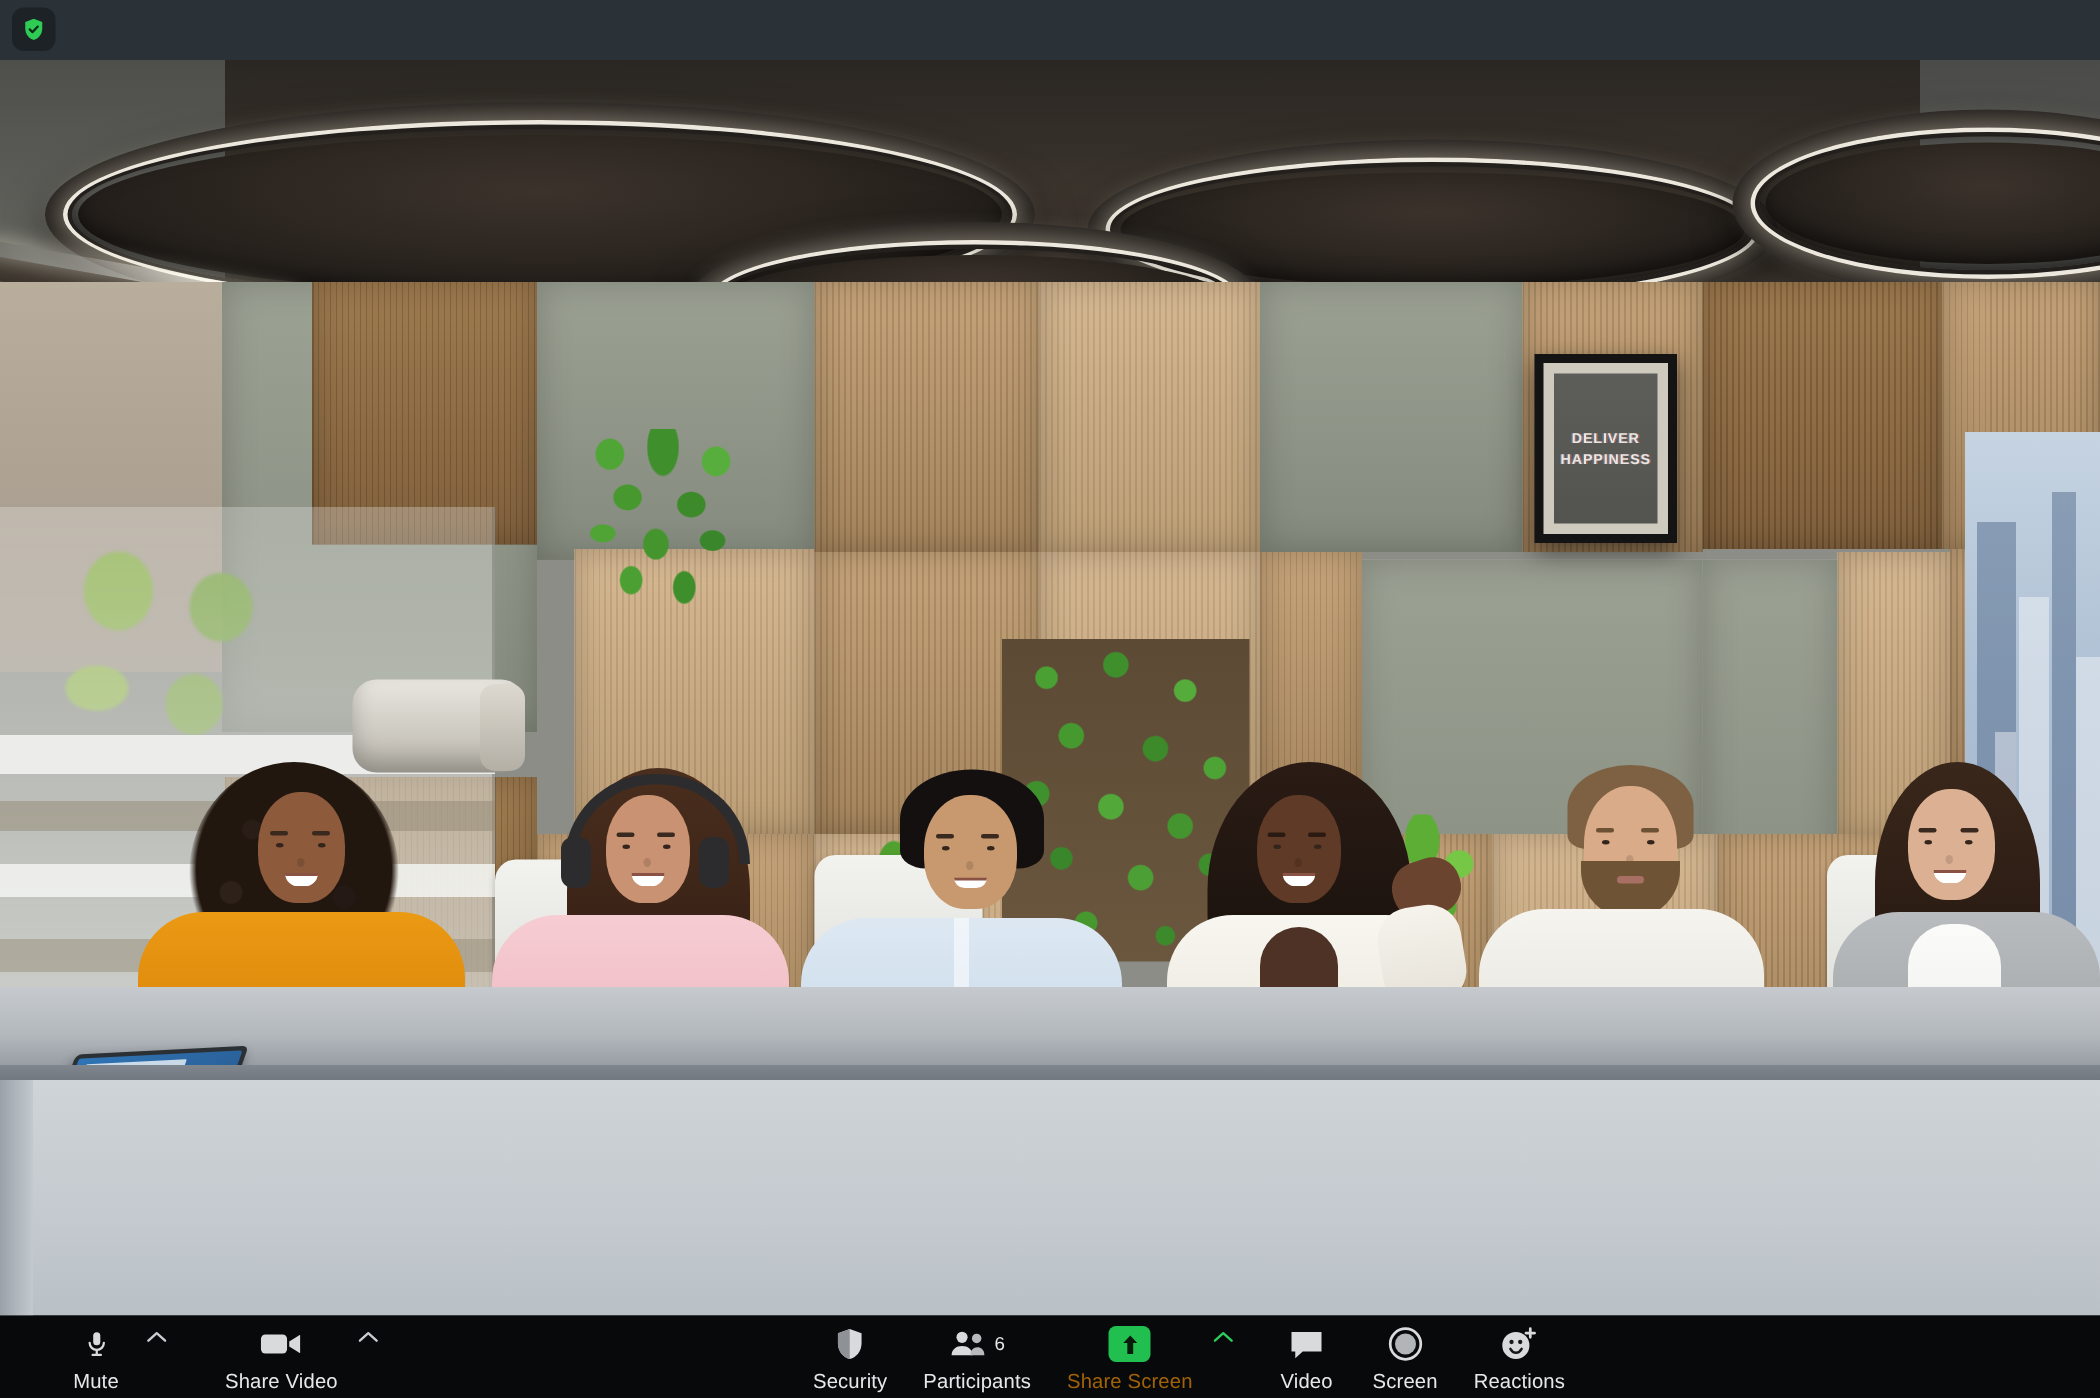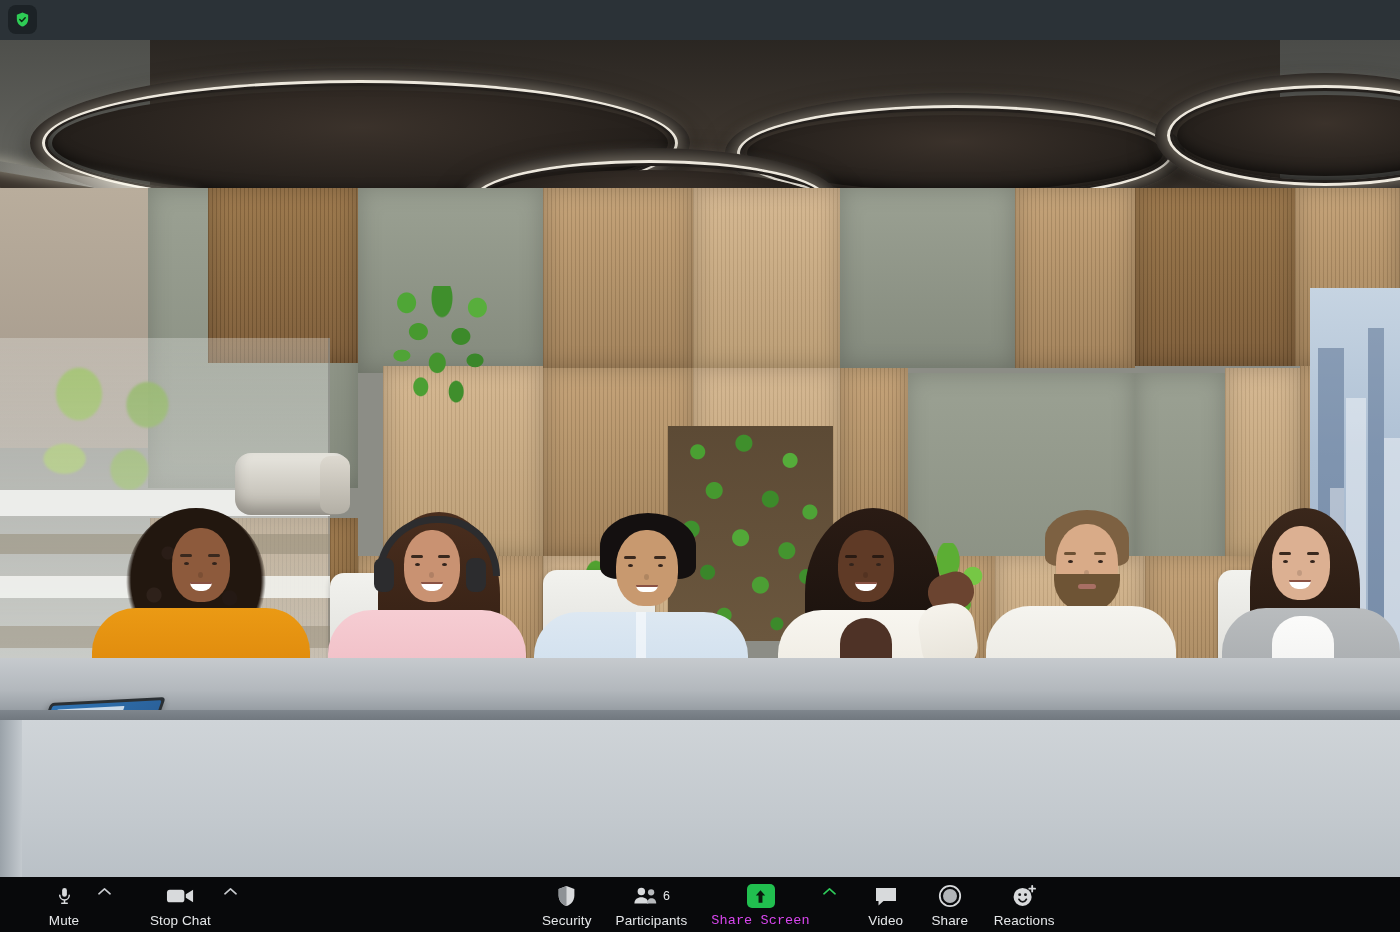--- a/index.html
+++ b/index.html
@@ -279,21 +279,21 @@
   .tb-center{ left:530px; }
   .tb-item {
     position:relative; display:flex; flex-direction:column; align-items:center;
     justify-content:flex-start; padding:6px 12px 0; min-width:64px; cursor:pointer;
   }
   .tb-icon { height:26px; display:flex; align-items:center; justify-content:center; }
   .tb-label {
     margin-top:4px; font-size:13.5px; color:#e6e8ea; letter-spacing:.1px;
     white-space:nowrap; font-family:"Liberation Sans", sans-serif;
   }
-  .tb-item.accent .tb-label { color:#d946ef;font-family:Liberation Mono, monospace; }
+  .tb-item.accent .tb-label { color:#a16207; }
   .caret {
     width:16px; height:16px; margin-top:6px; cursor:pointer;
     display:flex; align-items:center; justify-content:center;
   }
   .badge-count {
     font-size:12.5px; color:#e6e8ea; margin-left:4px; line-height:1;
   }
   .pill-share {
     width:28px; height:24px; background:#21bf4f; border-radius:5px;
     display:flex; align-items:center; justify-content:center;
@@ -368,20 +368,28 @@
 
       <div class="wood dark" style="left:150px;top:330px;width:208px;height:190px"></div>
       <div class="wood" style="left:358px;top:368px;width:185px;height:152px"></div>
       <div class="wood light" style="left:543px;top:368px;width:150px;height:152px"></div>
       <div class="wood" style="left:835px;top:368px;width:160px;height:152px"></div>
       <div class="wood light" style="left:995px;top:368px;width:150px;height:152px"></div>
       <div class="wood" style="left:1145px;top:368px;width:155px;height:152px"></div>
       <div class="wood dark" style="left:1300px;top:370px;width:100px;height:150px"></div>
     </div>
 
+    <div class="poster">
+      <div class="poster-mat">
+        <div class="poster-inner">
+          <span>DELIVER</span>
+          <span>HAPPINESS</span>
+        </div>
+      </div>
+    </div>
 
     <div class="window-city">
       <div class="bld d" style="left:8px;  top:60px;  width:26px; height:360px"></div>
       <div class="bld" style="left:36px; top:110px; width:20px; height:310px"></div>
       <div class="bld d" style="left:58px; top:40px;  width:16px; height:380px"></div>
       <div class="bld" style="left:74px; top:150px; width:18px; height:270px"></div>
       <div class="bld" style="left:20px; top:200px; width:14px; height:220px"></div>
     </div>
 
     <div class="palm"></div>
@@ -516,21 +524,21 @@
           </svg>
       </div>
 
       <div class="tb-item" style="margin-left:26px">
         <div class="tb-icon">
           <svg width="29" height="20" viewBox="0 0 30 20">
             <rect x="1" y="3.5" width="18" height="13" rx="3" fill="#d8dadc"></rect>
             <path d="M20.5 8.2L28 3.6v12.8l-7.5-4.6z" fill="#d8dadc"></path>
           </svg>
         </div>
-        <div class="tb-label">Stop Chat</div>
+        <div class="tb-label">Share Video</div>
       </div>
       <div class="caret">
         <svg width="13" height="9" viewBox="0 0 14 9">
             <path d="M1 7L7 1.6 13 7" fill="none" stroke="#c9ccd0" stroke-width="1.7" stroke-linecap="round" stroke-linejoin="round"></path>
           </svg>
       </div>
     </div>
 
     <div class="tb-group tb-center">
 
@@ -582,21 +590,21 @@
         <div class="tb-label">Video</div>
       </div>
 
       <div class="tb-item">
         <div class="tb-icon">
           <svg width="24" height="24" viewBox="0 0 24 24">
             <circle cx="12" cy="12" r="10.2" fill="none" stroke="#d8dadc" stroke-width="1.8"></circle>
             <circle cx="12" cy="12" r="7" fill="#b2b5b8"></circle>
           </svg>
         </div>
-        <div class="tb-label">Share</div>
+        <div class="tb-label">Screen</div>
       </div>
 
       <div class="tb-item">
         <div class="tb-icon">
           <svg width="25" height="24" viewBox="0 0 26 24">
             <circle cx="11" cy="13" r="9.4" fill="#d8dadc"></circle>
             <circle cx="8" cy="10.6" r="1.5" fill="#17181a"></circle>
             <circle cx="14" cy="10.6" r="1.5" fill="#17181a"></circle>
             <path d="M7.2 15.4c1 1.8 2.4 2.7 3.9 2.7s2.9-.9 3.9-2.7" fill="none" stroke="#17181a" stroke-width="1.7" stroke-linecap="round"></path>
             <path d="M21 1.4v6M18 4.4h6" stroke="#d8dadc" stroke-width="1.9" stroke-linecap="round"></path>

